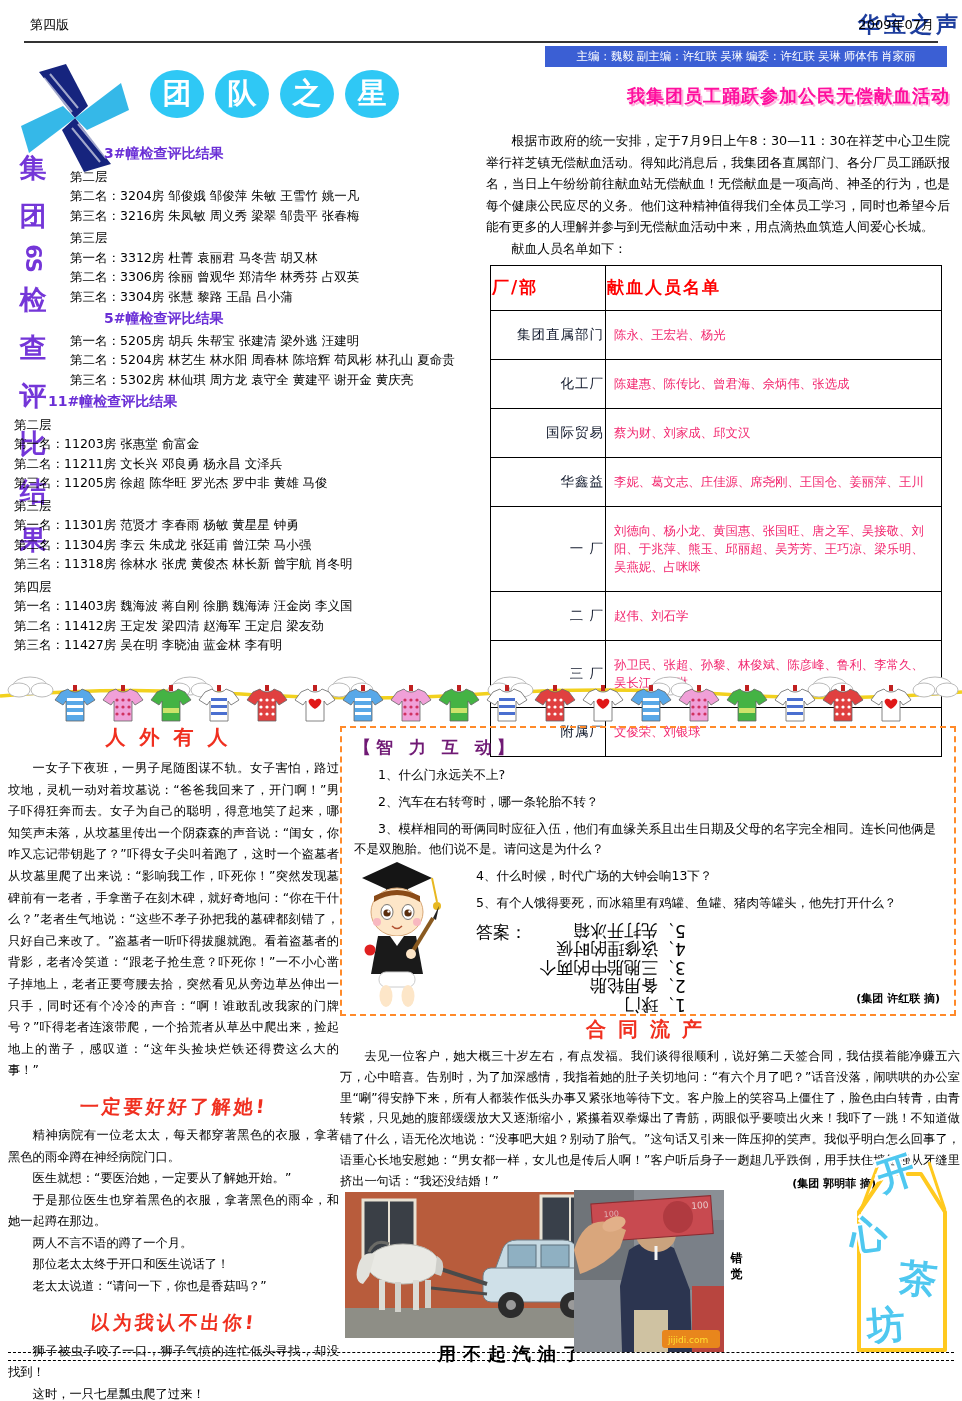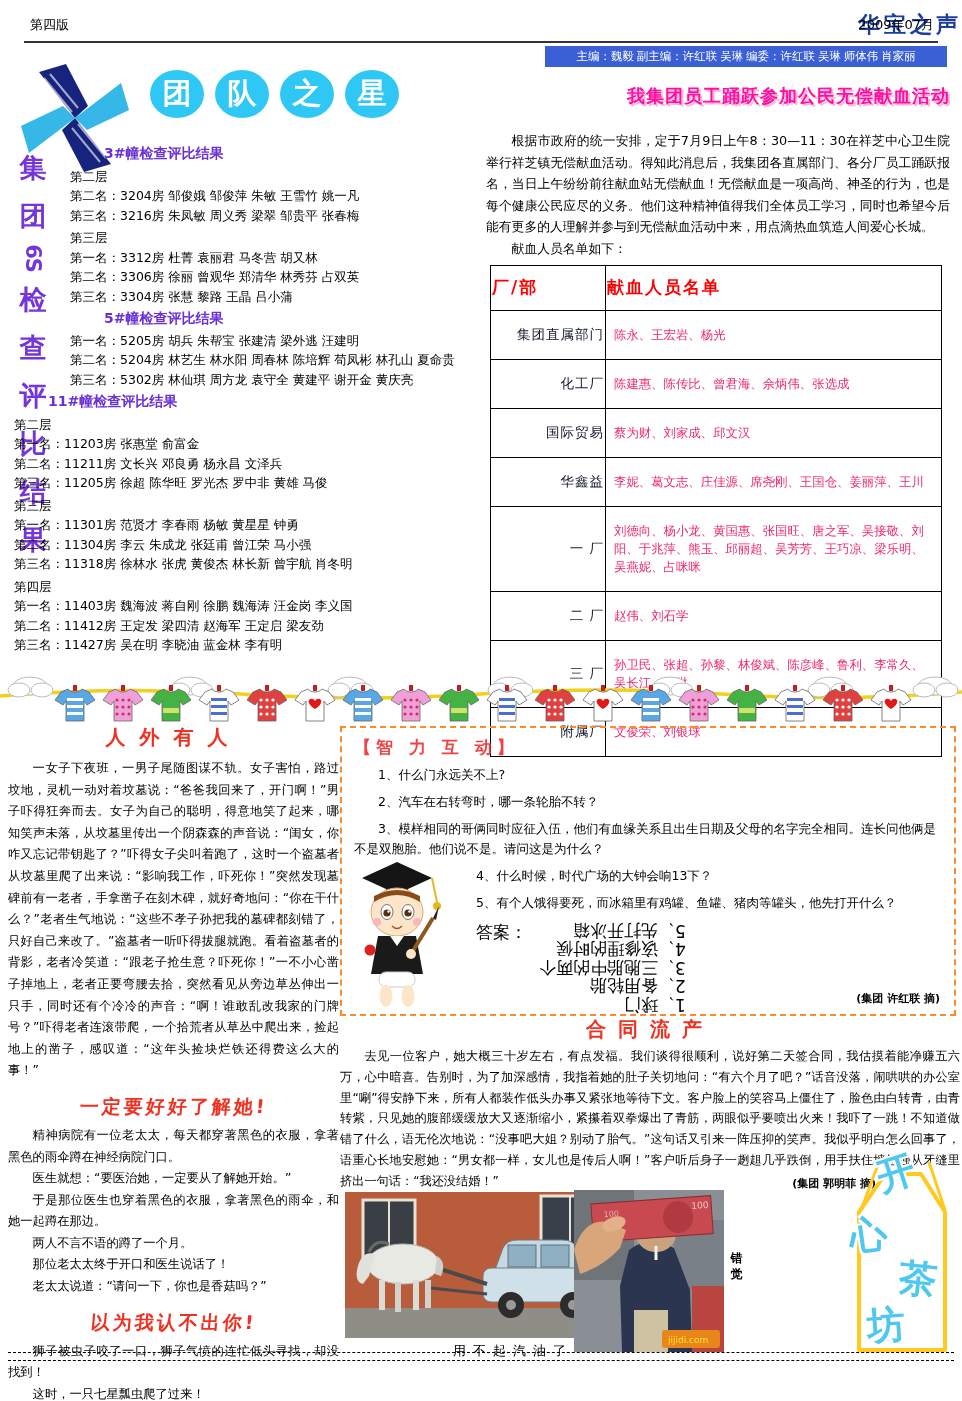--- a/index.html
+++ b/index.html
@@ -43,39 +43,39 @@
   .bl{position:absolute;left:8px;top:724px;width:331px;}
   .story-title{color:#f03020;text-align:center;font-weight:bold;}
   .t-renwai{font-size:20px;letter-spacing:14px;margin-bottom:7px;}
   .bl p{font-size:12.3px;line-height:21.6px;margin:0;text-align:justify;text-indent:2em;}
   .t-liaojie,.t-lion{font-size:19px;letter-spacing:3px;margin:12px 0 5px;transform:skewX(-5deg);}
   .credit{font-weight:bold;font-size:11px;white-space:nowrap;}
   .credit-line{text-align:right;margin-top:-20px;padding-right:4px;}
   
   .quiz{position:absolute;left:340px;top:726px;width:616px;height:290px;border:2px dashed #ff8a2a;
         box-sizing:border-box;padding:6px 12px;}
-  .quiz-title{color:#ef4444;font-weight:bold;font-size:17px;letter-spacing:5px;margin:2px 0 6px;}
+  .quiz-title{color:#701a75;font-weight:bold;font-size:17px;letter-spacing:5px;margin:2px 0 6px;}
   .quiz-q{font-size:12.5px;line-height:20px;margin:0 0 7px;}
   .quiz-q.qn{margin-left:24px;}
   .quiz-q.qwrap{text-indent:24px;}
   .quiz-q.qright{margin-left:122px;}
   .answers{display:flex;gap:12px;margin-left:122px;margin-top:8px;font-size:17px;}
   .answers .lbl{font-weight:normal;}
   .answers-rot{transform:rotate(180deg);line-height:18.5px;display:inline-block;}
   .quiz-credit{position:absolute;right:14px;bottom:8px;}
   .cartoon{position:absolute;left:6px;bottom:4px;}
   
   .contract{position:absolute;left:340px;top:1016px;width:620px;}
   .t-contract{font-size:20px;letter-spacing:12px;margin-bottom:3px;}
   .contract p{font-size:12.2px;line-height:20.8px;margin:0;text-align:justify;text-indent:2em;}
   .contract .credit-line{padding-right:84px;}
   
   .photo1{position:absolute;left:345px;top:1192px;}
-  .caption1{position:absolute;left:345px;top:1342px;width:336px;text-align:center;font-weight:normal;
-            font-size:13px;letter-spacing:7px;}
+  .caption1{position:absolute;left:345px;top:1342px;width:336px;text-align:center;font-weight:bold;
+            font-size:18px;letter-spacing:7px;}
   .photo2{position:absolute;left:574px;top:1190px;}
   .caption2{position:absolute;left:729px;top:1250px;width:15px;font-weight:bold;font-size:12px;
             line-height:16px;text-align:center;word-break:break-all;}
   .tag{position:absolute;left:845px;top:1158px;width:112px;height:202px;}
   .tag span{position:absolute;font-size:38px;font-weight:bold;color:#4fc8f0;
             text-shadow:2px 2px 0 #fff,-2px -2px 0 #fff,2px -2px 0 #fff,-2px 2px 0 #fff;}
   .bottom-dash{position:absolute;left:8px;top:1352px;width:946px;height:7px;
                border-top:1.6px dashed #000;border-bottom:1.6px dashed #000;}
 </style>
 </head>

